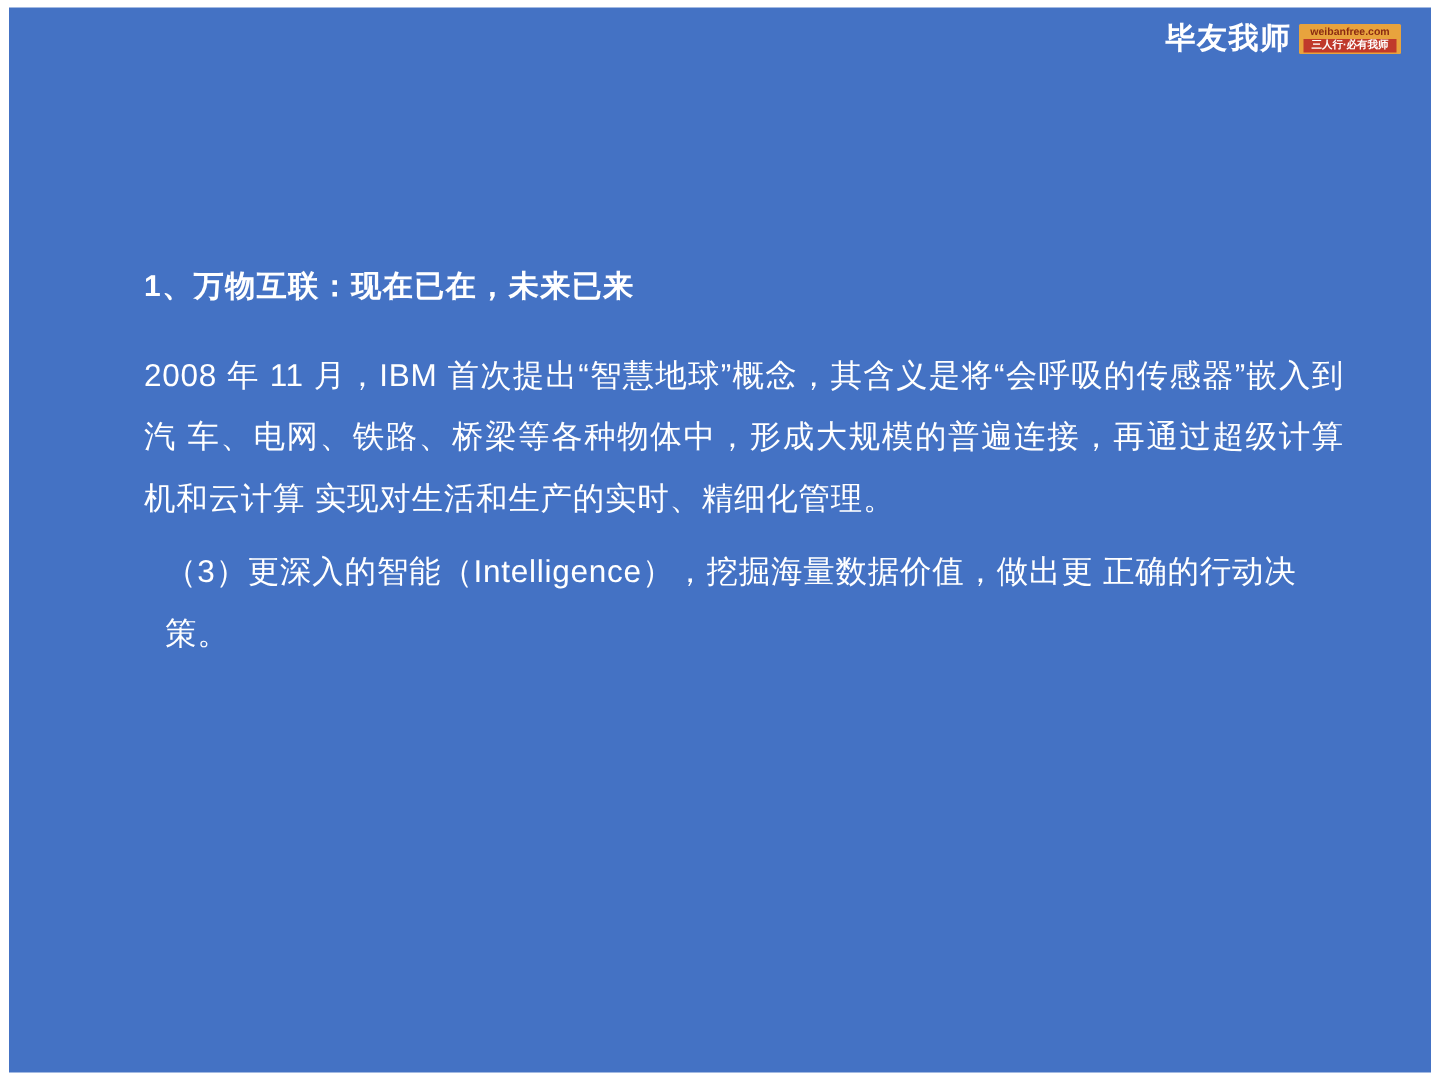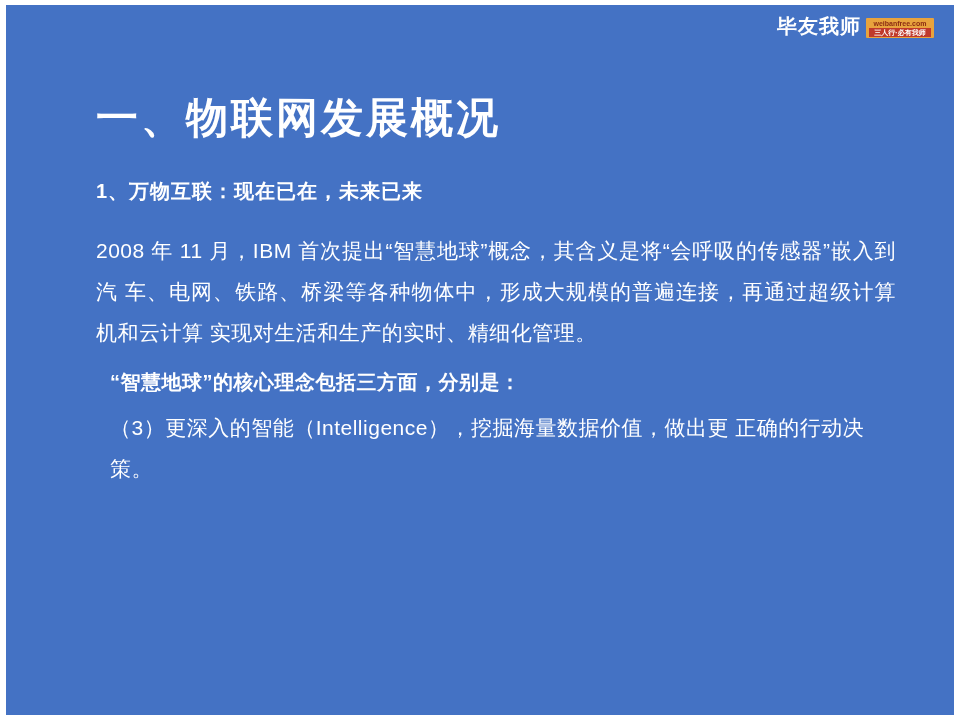--- a/index.html
+++ b/index.html
@@ -53,21 +53,21 @@
     height: 5px;
     background: #ffffff;
   }
 
   
   .logo {
     position: absolute;
     right: 26px;
     top: 14px;
     display: flex;
-    align-items: flex-end;
+    align-items: center;
     gap: 5px;
   }
   .logo-text {
     color: #ffffff;
     font-size: 20px;
     font-weight: bold;
     letter-spacing: 1px;
     line-height: 24px;
     white-space: nowrap;
   }
@@ -163,22 +163,20 @@
   <div class="edge-right"></div>
 
   <div class="logo">
     <span class="logo-text">毕友我师</span>
     <span class="logo-badge">
       <span class="logo-badge-line1">weibanfree.com</span>
       <span class="logo-badge-line2">三人行·必有我师</span>
     </span>
   </div>
 
-  <h1 class="title">一、物联网发展概况</h1>
 
   <div class="body">
     <div class="subhead">1、万物互联：现在已在，未来已来</div>
     <p class="para">2008 年 11 月，IBM 首次提出“智慧地球”概念，其含义是将“会呼吸的传感器”嵌入到汽 车、电网、铁路、桥梁等各种物体中，形成大规模的普遍连接，再通过超级计算机和云计算 实现对生活和生产的实时、精细化管理。</p>
-    <div class="para-bold">“智慧地球”的核心理念包括三方面，分别是：</div>
     <div class="list-item list-item-last">（3）更深入的智能（Intelligence），挖掘海量数据价值，做出更 正确的行动决策。</div>
   </div>
 
 </div>
 
 </body></html>

